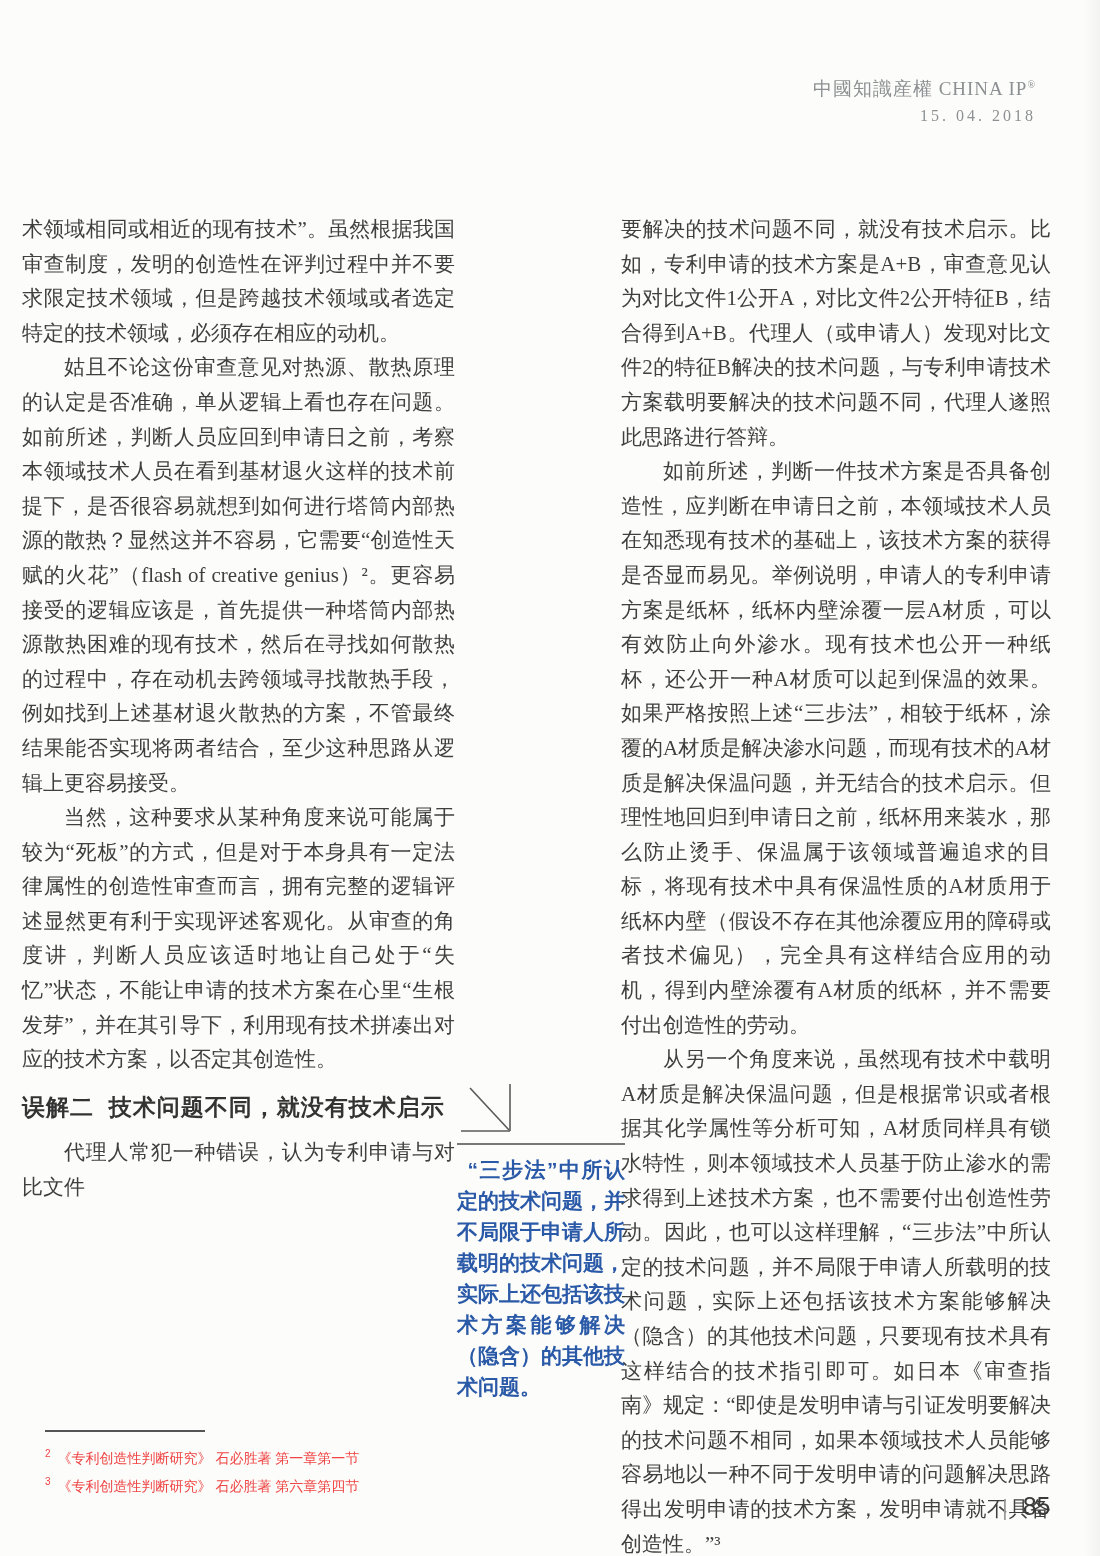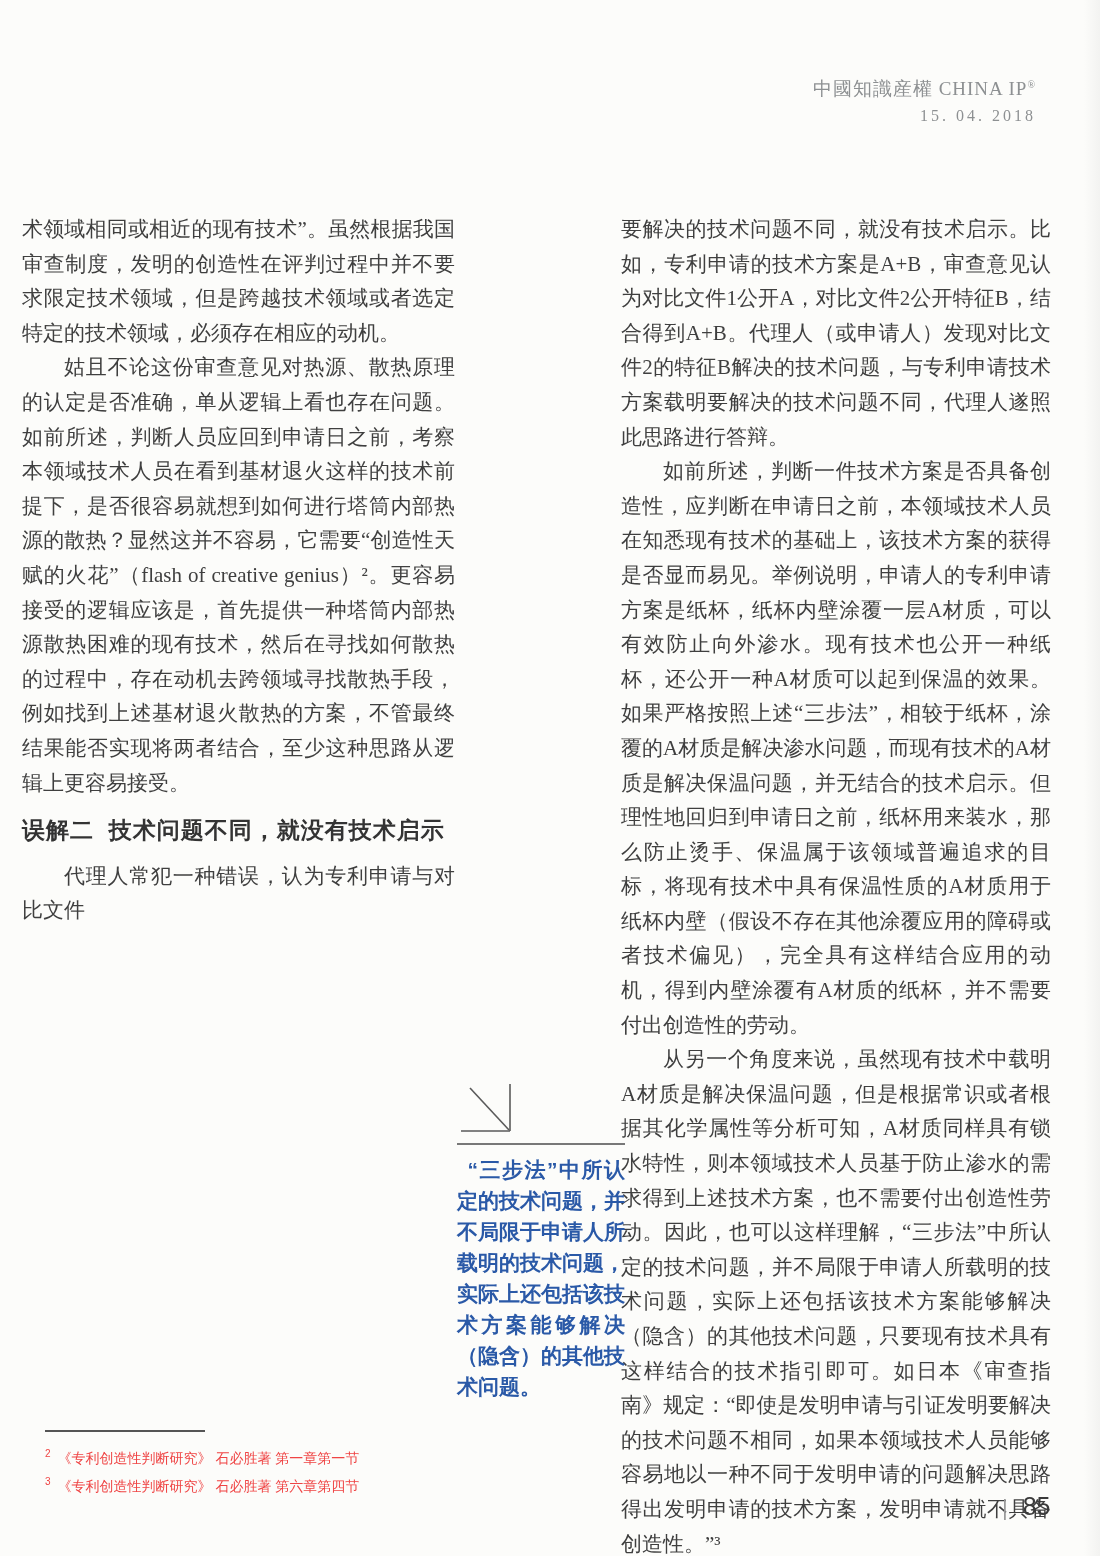--- a/index.html
+++ b/index.html
@@ -73,20 +73,21 @@
 <div class="page-edge"></div>
 
 <div class="header">
   <div class="brand"><span>中國知識産權 CHINA IP</span><sup>®</sup></div>
   <div class="date">15. 04. 2018</div>
 </div>
 
 <div class="col left-col">
   <p class="cont">术领域相同或相近的现有技术”。虽然根据我国审查制度，发明的创造性在评判过程中并不要求限定技术领域，但是跨越技术领域或者选定特定的技术领域，必须存在相应的动机。</p>
   <p>姑且不论这份审查意见对热源、散热原理的认定是否准确，单从逻辑上看也存在问题。如前所述，判断人员应回到申请日之前，考察本领域技术人员在看到基材退火这样的技术前提下，是否很容易就想到如何进行塔筒内部热源的散热？显然这并不容易，它需要“创造性天赋的火花”（flash of creative genius）²。更容易接受的逻辑应该是，首先提供一种塔筒内部热源散热困难的现有技术，然后在寻找如何散热的过程中，存在动机去跨领域寻找散热手段，例如找到上述基材退火散热的方案，不管最终结果能否实现将两者结合，至少这种思路从逻辑上更容易接受。</p>
+  <p>当然，这种要求从某种角度来说可能属于较为“死板”的方式，但是对于本身具有一定法律属性的创造性审查而言，拥有完整的逻辑评述显然更有利于实现评述客观化。从审查的角度讲，判断人员应该适时地让自己处于“失忆”状态，不能让申请的技术方案在心里“生根发芽”，并在其引导下，利用现有技术拼凑出对应的技术方案，以否定其创造性。</p>
   <div class="section-heading">误解二  技术问题不同，就没有技术启示</div>
   <p>代理人常犯一种错误，认为专利申请与对比文件</p>
 </div>
 
 <div class="col right-col">
   <p class="cont">要解决的技术问题不同，就没有技术启示。比如，专利申请的技术方案是A+B，审查意见认为对比文件1公开A，对比文件2公开特征B，结合得到A+B。代理人（或申请人）发现对比文件2的特征B解决的技术问题，与专利申请技术方案载明要解决的技术问题不同，代理人遂照此思路进行答辩。</p>
   <p>如前所述，判断一件技术方案是否具备创造性，应判断在申请日之前，本领域技术人员在知悉现有技术的基础上，该技术方案的获得是否显而易见。举例说明，申请人的专利申请方案是纸杯，纸杯内壁涂覆一层A材质，可以有效防止向外渗水。现有技术也公开一种纸杯，还公开一种A材质可以起到保温的效果。如果严格按照上述“三步法”，相较于纸杯，涂覆的A材质是解决渗水问题，而现有技术的A材质是解决保温问题，并无结合的技术启示。但理性地回归到申请日之前，纸杯用来装水，那么防止烫手、保温属于该领域普遍追求的目标，将现有技术中具有保温性质的A材质用于纸杯内壁（假设不存在其他涂覆应用的障碍或者技术偏见），完全具有这样结合应用的动机，得到内壁涂覆有A材质的纸杯，并不需要付出创造性的劳动。</p>
   <p>从另一个角度来说，虽然现有技术中载明A材质是解决保温问题，但是根据常识或者根据其化学属性等分析可知，A材质同样具有锁水特性，则本领域技术人员基于防止渗水的需求得到上述技术方案，也不需要付出创造性劳动。因此，也可以这样理解，“三步法”中所认定的技术问题，并不局限于申请人所载明的技术问题，实际上还包括该技术方案能够解决（隐含）的其他技术问题，只要现有技术具有这样结合的技术指引即可。如日本《审查指南》规定：“即使是发明申请与引证发明要解决的技术问题不相同，如果本领域技术人员能够容易地以一种不同于发明申请的问题解决思路得出发明申请的技术方案，发明申请就不具备创造性。”³</p>
 </div>
 

